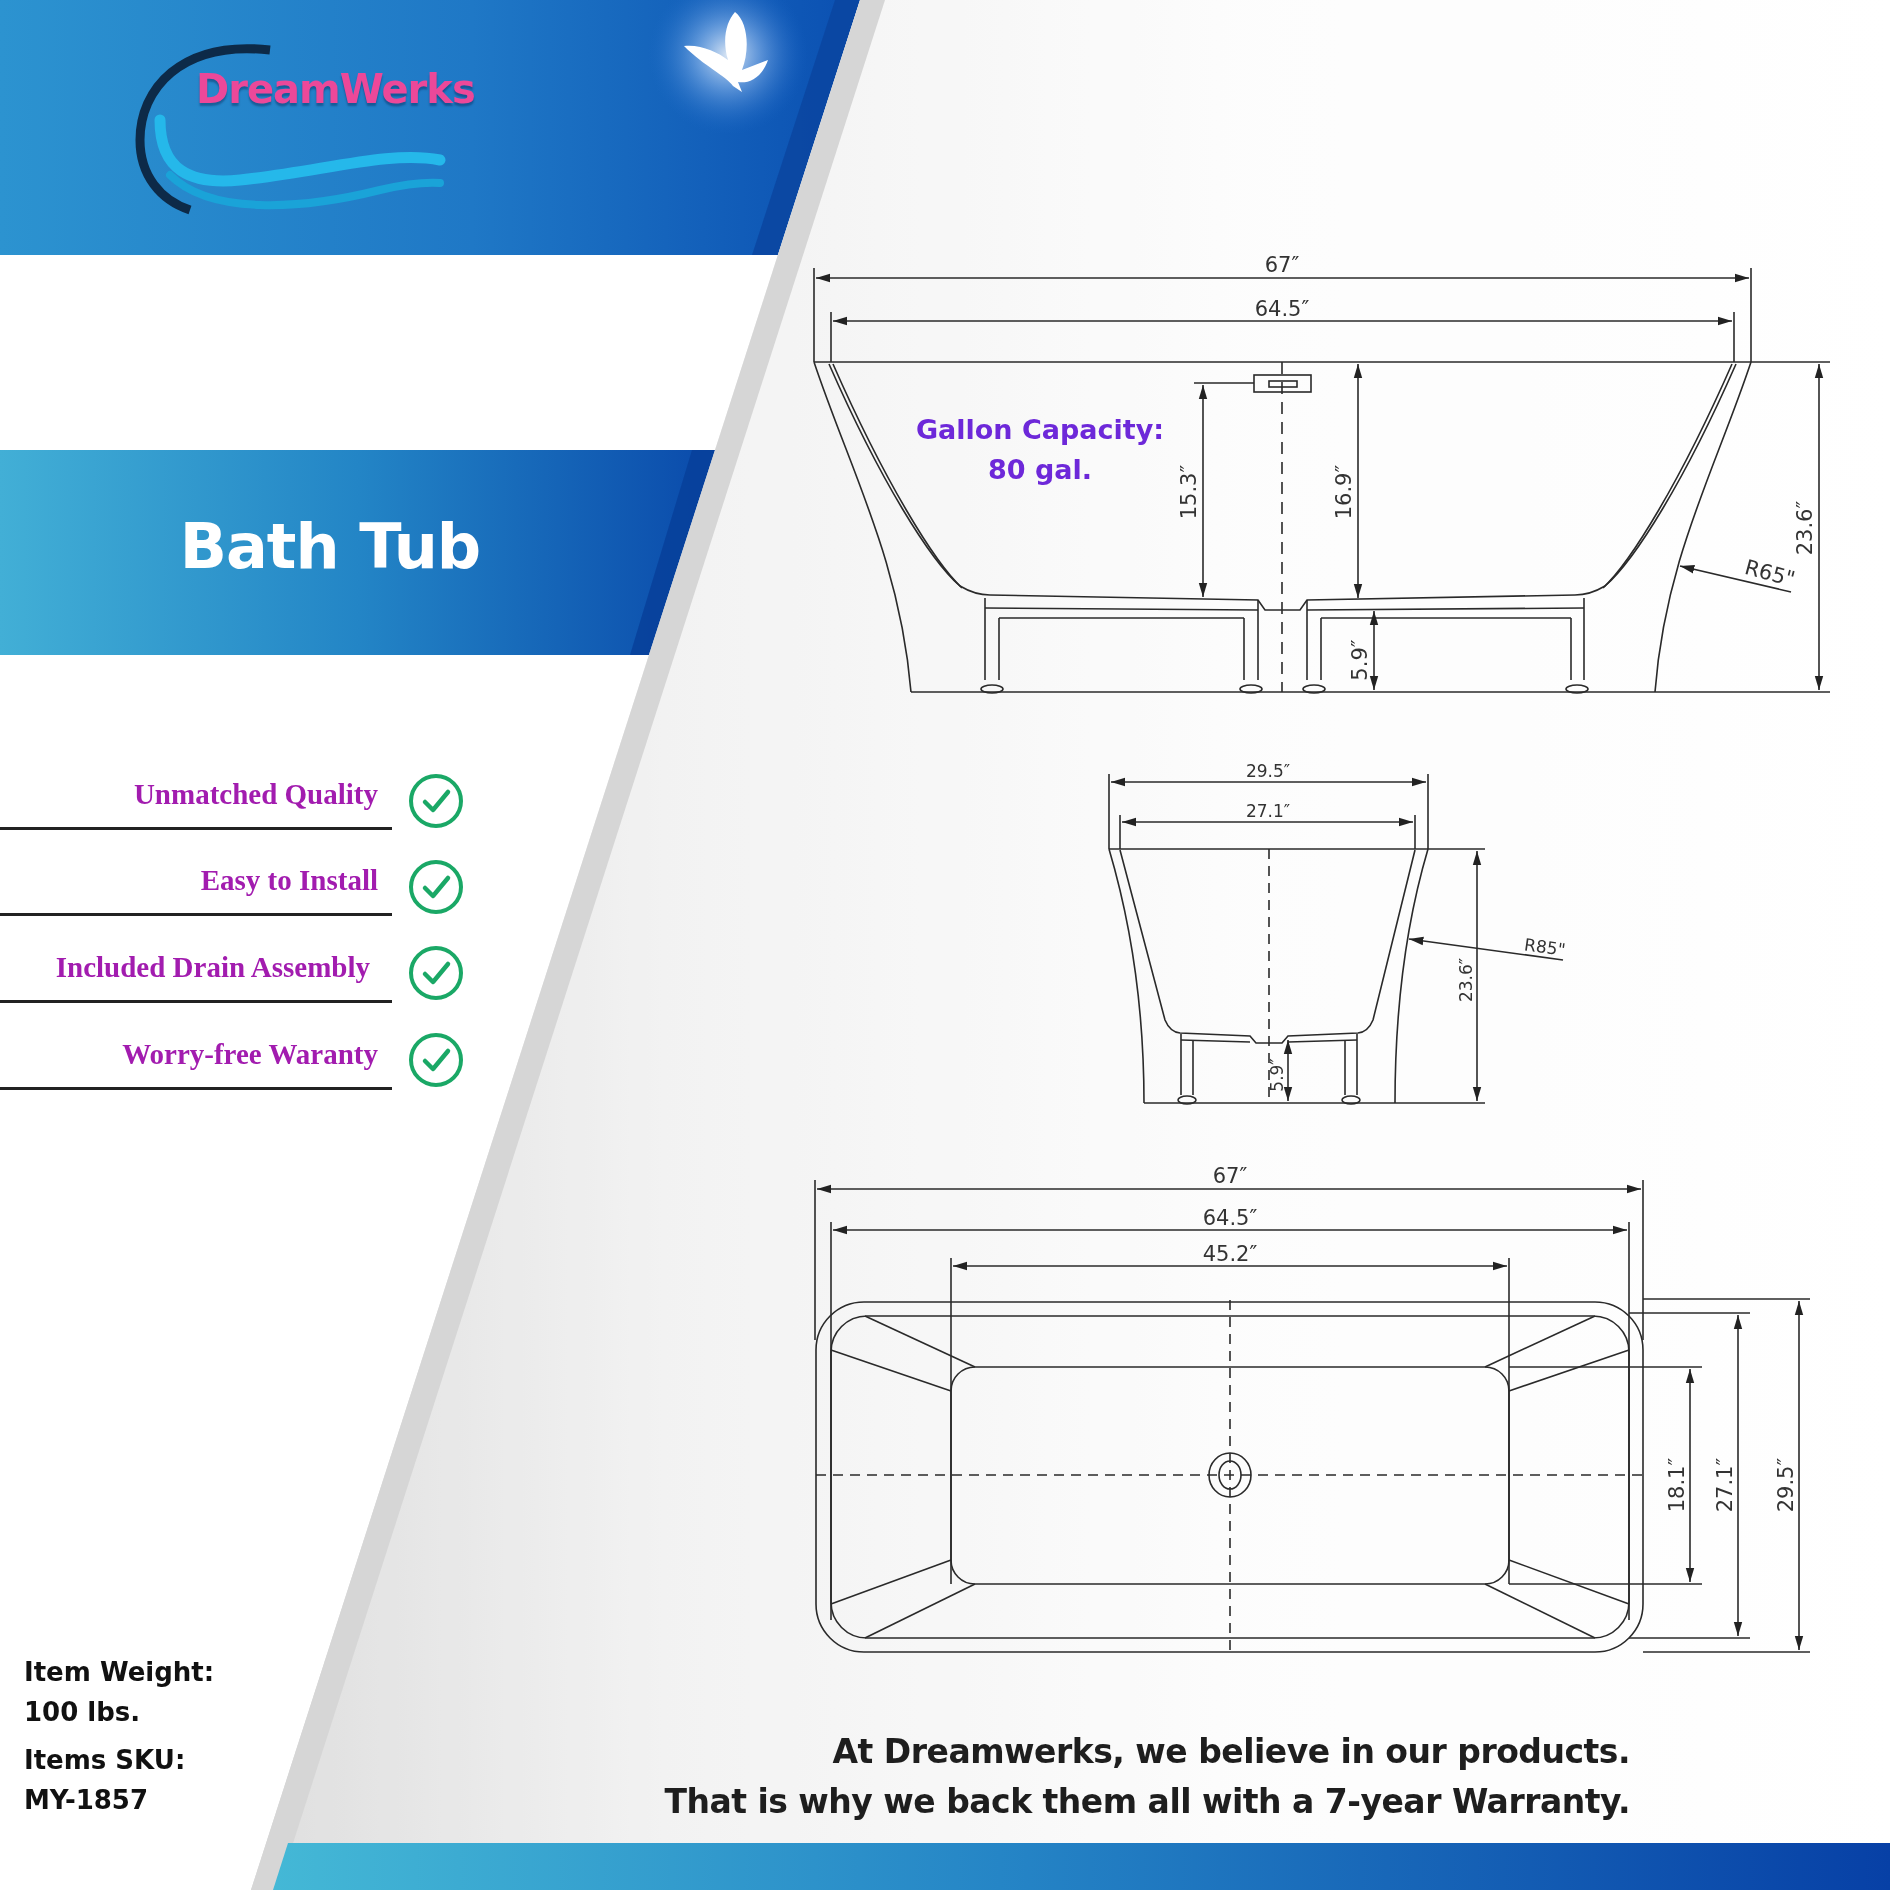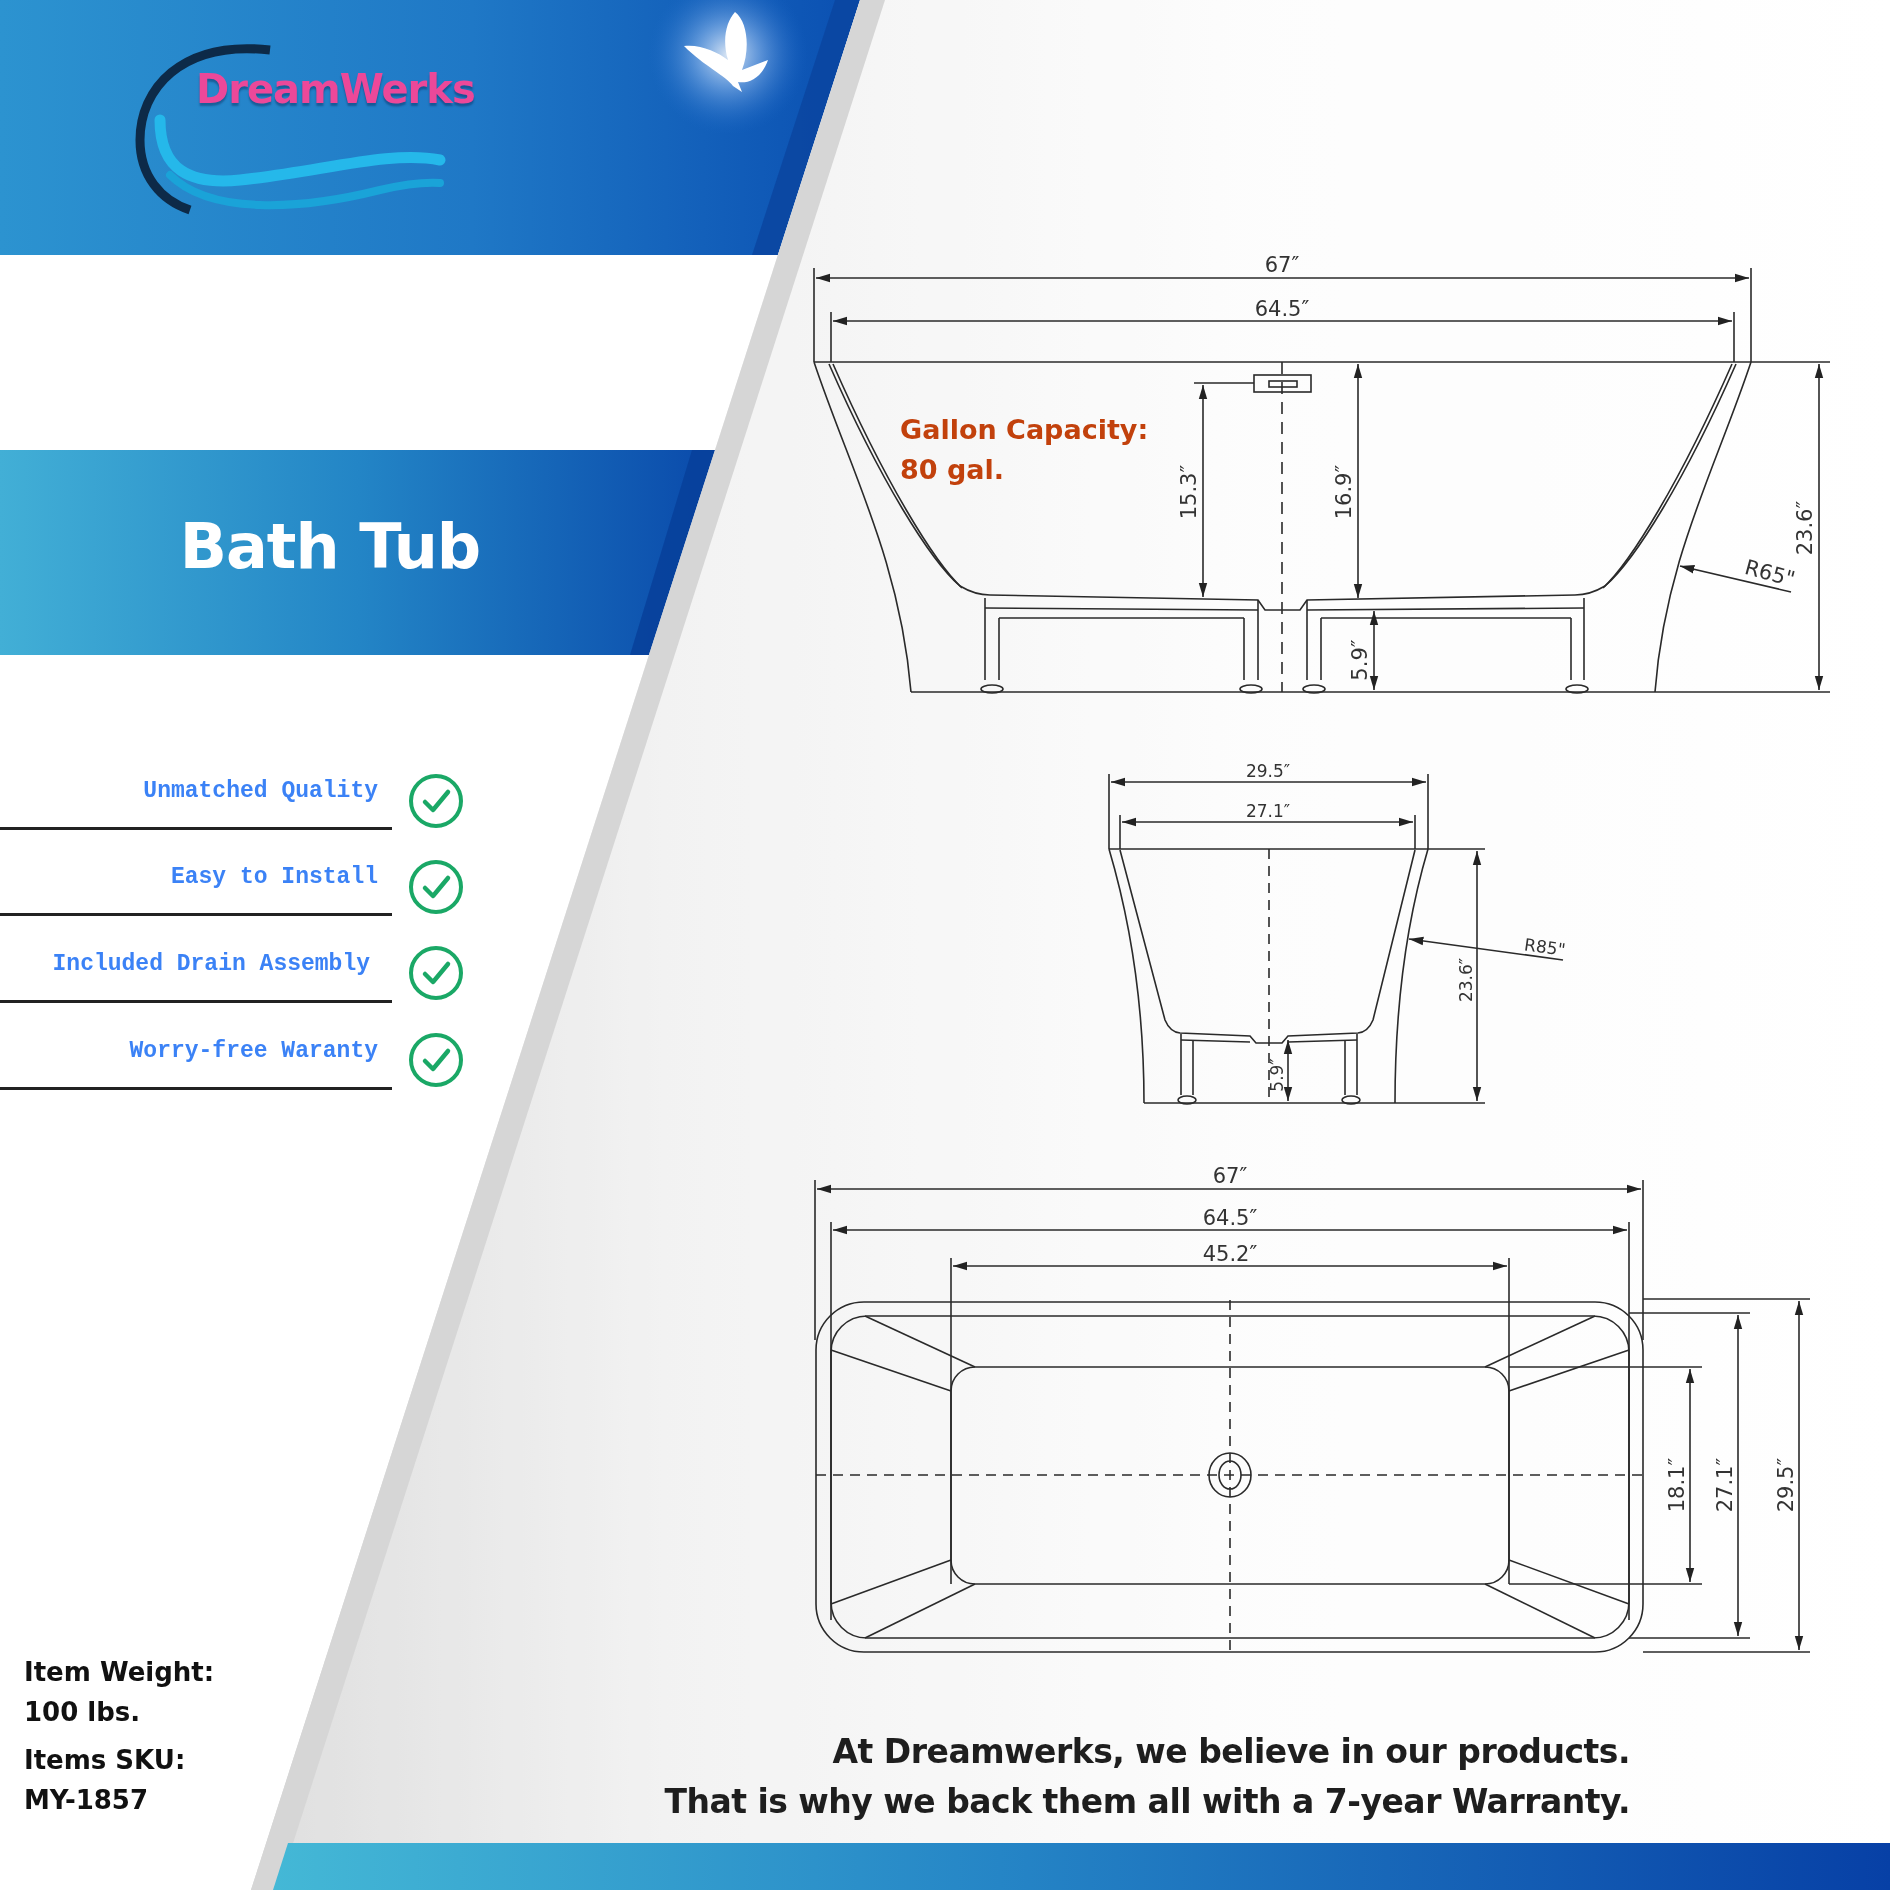--- a/index.html
+++ b/index.html
@@ -1,26 +1,26 @@
 <!DOCTYPE html>
 <html><head>
 <meta charset="utf-8">
 <style>
   html, body { margin:0; padding:0; }
   body { width:1890px; height:1890px; position:relative; overflow:hidden; background:#ffffff; font-family:"Liberation Sans", sans-serif; }
   #bg-svg { position:absolute; left:0; top:0; width:1890px; height:1890px; }
   .logo-text { position:absolute; left:196px; top:66px; font-family:"DejaVu Sans", sans-serif; font-size:40px; font-weight:bold; color:#ec4899; letter-spacing:-1px; text-shadow:0 3px 2px rgba(0,20,60,0.35); }
   .title-band-text { position:absolute; left:0; width:660px; top:510px; text-align:center; font-family:"DejaVu Sans", sans-serif; font-size:62px; font-weight:bold; color:#ffffff; letter-spacing:-1px; }
   .feature { position:absolute; left:0; width:392px; height:60px; }
-  .feature .label { position:absolute; right:14px; top:8px; font-family:Liberation Mono, monospace; font-size:23px; font-weight:bold; color:#3b82f6; white-space:nowrap; }
+  .feature .label { position:absolute; right:14px; top:8px; font-family:Liberation Serif, serif; font-size:29px; font-weight:bold; color:#a21caf; white-space:nowrap; }
   .feature .rule { position:absolute; left:0; right:0; bottom:0; height:3px; background:#222; }
   .check { position:absolute; width:56px; height:56px; }
   .info { position:absolute; left:24px; font-family:"DejaVu Sans", sans-serif; font-size:26px; font-weight:bold; color:#111; line-height:40px; }
   .slogan { position:absolute; left:560px; width:1070px; text-align:right; font-family:"DejaVu Sans", sans-serif; font-size:33px; font-weight:bold; color:#1e1e1e; white-space:nowrap; letter-spacing:-0.5px; }
-  .gallon { position:absolute; left:900px; width:280px; text-align:left; font-family:"DejaVu Sans", sans-serif; font-size:27px; font-weight:bold; color:#c2410c; line-height:40px; }
+  .gallon { position:absolute; left:900px; width:280px; text-align:center; font-family:"DejaVu Sans", sans-serif; font-size:27px; font-weight:bold; color:#6d28d9; line-height:40px; }
   #drawing-svg { position:absolute; left:0; top:0; width:1890px; height:1890px; }
   .dim { font-family:"DejaVu Sans", sans-serif; font-size:21px; fill:#333; }
   .dim-sm { font-family:"DejaVu Sans", sans-serif; font-size:17px; fill:#333; }
 </style>
 </head>
 <body>
 
 <svg id="bg-svg" viewBox="0 0 1890 1890" xmlns="http://www.w3.org/2000/svg">
   <defs>
     <linearGradient id="hdrGrad" x1="0" y1="0" x2="1" y2="0">

